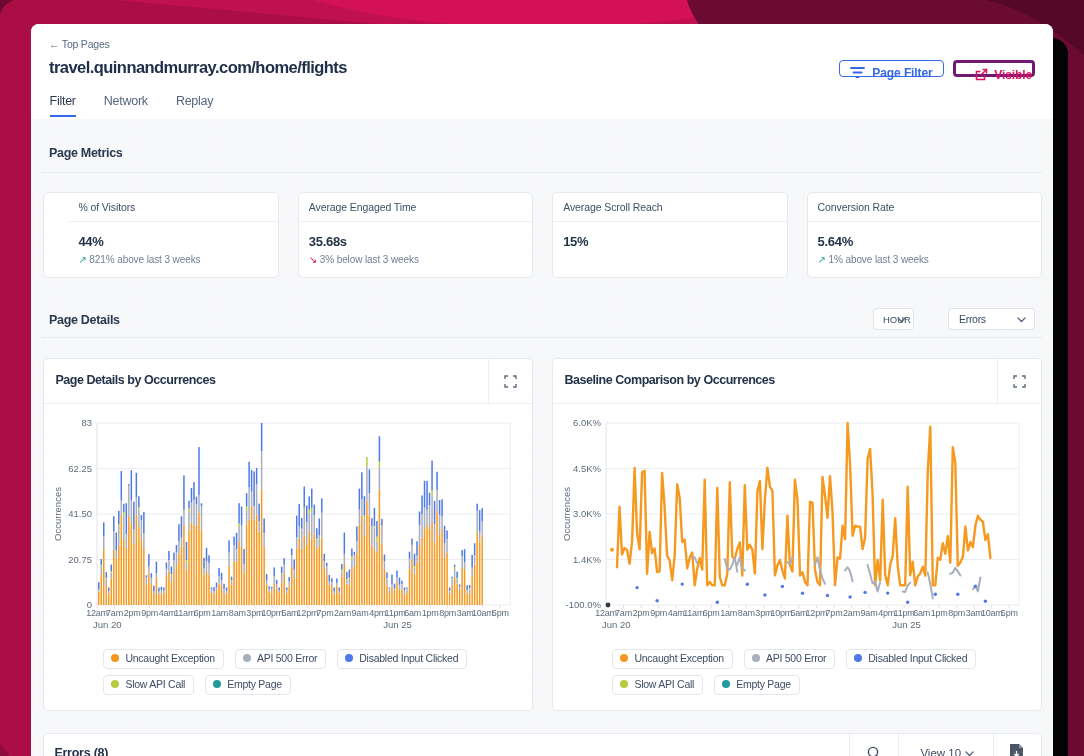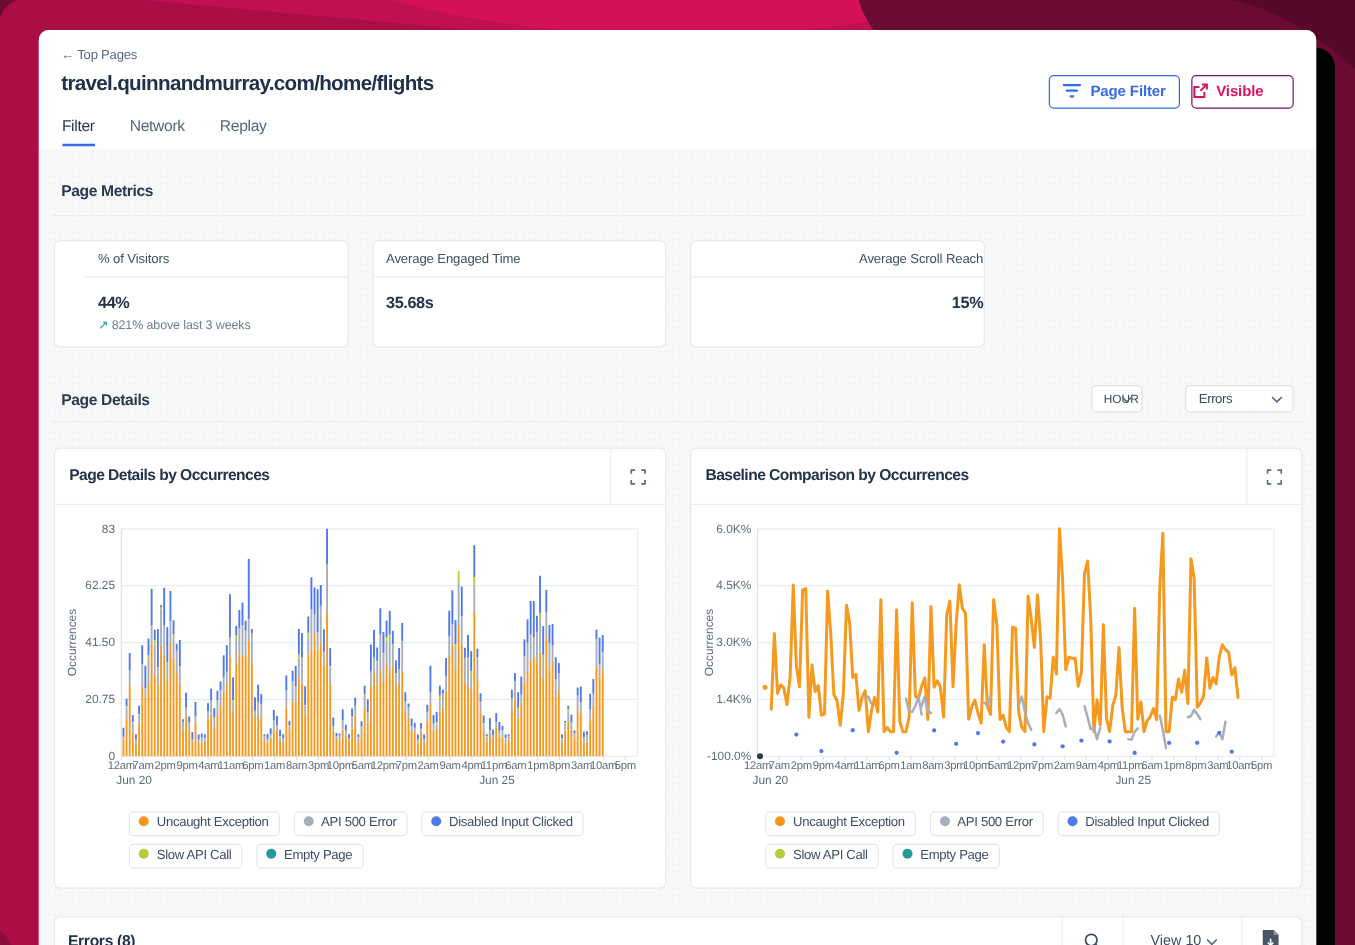--- a/index.html
+++ b/index.html
@@ -7,23 +7,23 @@
 .bgsvg { position:absolute; left:0; top:0; }
 .blackpanel { position:absolute; left:600px; top:38px; width:468px; height:760px; background:#030303; border-radius:16px; }
 .card { position:absolute; left:31px; top:24px; width:1022px; height:760px; background:#fff; border-radius:8px; overflow:hidden; }
 .chead { position:relative; height:95px; background:#fff; }
 .toppages { position:absolute; left:18px; top:13.5px; font-size:10.5px; color:#5a6a82; letter-spacing:-0.2px; }
 .title { position:absolute; left:18px; top:34px; font-size:16.5px; font-weight:bold; color:#20304a; letter-spacing:-0.55px; }
 .tabs { position:absolute; left:18.5px; top:70px; font-size:12.5px; letter-spacing:-0.25px; }
 .tab { display:inline-block; margin-right:28px; color:#54657e; padding-bottom:7px; }
 .tab.active { color:#2b3950; border-bottom:2.5px solid #3569e8; }
 .btns { position:absolute; right:18px; top:36px; }
-.btn { display:inline-block; height:27px; border-radius:4px; font-size:12px; font-weight:bold; line-height:25px; vertical-align:top; letter-spacing:-0.1px; }
+.btn { display:inline-block; height:17px; border-radius:4px; font-size:12px; font-weight:bold; line-height:25px; vertical-align:top; letter-spacing:-0.1px; }
 .btn.filter { width:105px; border:1px solid #3569e8; color:#3569e8; margin-right:9px; text-align:center; }
-.btn.visible { width:82px; border:1px solid #701a75; color:#dc1260; text-align:left; }
+.btn.visible { width:82px; border:3px solid #701a75; color:#dc1260; text-align:right; }
 .cbody { position:absolute; left:0; top:95px; width:1022px; height:665px;
   background-color:#f7f8f9;
   background-image:radial-gradient(circle, rgba(233,148,108,0.07) 0.8px, rgba(0,0,0,0) 1px);
   background-size:5px 5px; }
 .sechead { position:absolute; font-size:12.5px; font-weight:bold; color:#2b3950; letter-spacing:-0.3px; }
 .divider { position:absolute; left:11px; width:1000px; height:1px; background:#e9ecf0; }
 .mcard { position:absolute; top:72.5px; width:235.4px; height:86.5px; background:#fff; border:1px solid #e6e9ee; border-radius:5px; }
 .mcard .mh { height:29.5px; border-bottom:1px solid #eceef2; font-size:10.5px; color:#3f4f66; line-height:29px; padding-left:10px; letter-spacing:-0.1px; }
 .mcard .mv { font-size:13px; font-weight:bold; color:#24334a; padding:12px 0 0 10px; letter-spacing:-0.3px; }
 .mcard .ms { font-size:10px; color:#707e92; padding:5px 0 0 10px; letter-spacing:-0.1px; }
@@ -76,24 +76,30 @@
 <div class="sechead" style="left:18px; top:27px;">Page Metrics</div>
 <div class="divider" style="top:53px;"></div>
 <div class="mcard" style="left:12.4px;padding-left:24px;">
         <div class="mh">% of Visitors</div>
         <div class="mv">44%</div>
         <div class="ms"><span class="up">↗</span> 821% above last 3 weeks</div>
       </div>
 <div class="mcard" style="left:266.8px;">
         <div class="mh">Average Engaged Time</div>
         <div class="mv">35.68s</div>
+        <div class="ms"><span class="down">↘</span> 3% below last 3 weeks</div>
       </div>
-<div class="mcard" style="left:521.2px;text-align:right;">
+<div class="mcard" style="left:521.2px;">
         <div class="mh">Average Scroll Reach</div>
         <div class="mv">15%</div>
+      </div>
+<div class="mcard" style="left:775.6px;">
+        <div class="mh">Conversion Rate</div>
+        <div class="mv">5.64%</div>
+        <div class="ms"><span class="up">↗</span> 1% above last 3 weeks</div>
       </div>
 <div class="sechead" style="left:18px; top:194px;">Page Details</div>
 <div class="divider" style="top:218px;"></div>
 <div class="sel" style="left:842px; top:189px; width:41px; font-size:9.5px; line-height:21px; padding-left:9px;">HOUR<span style="position:absolute;right:7px;top:8px;">
           <svg width="9" height="6" viewBox="0 0 9 6" style="display:block">
             <path d="M1 1 L4.5 4.5 L8 1" stroke="#5a6a82" stroke-width="1.4" fill="none" stroke-linecap="round"></path>
           </svg>
         </span></div>
 <div class="sel" style="left:917px; top:189px; width:87px; font-size:10.5px; letter-spacing:-0.3px; line-height:21px; padding-left:10px;">Errors<span style="position:absolute;right:8px;top:8px;">
           <svg width="9" height="6" viewBox="0 0 9 6" style="display:block">

